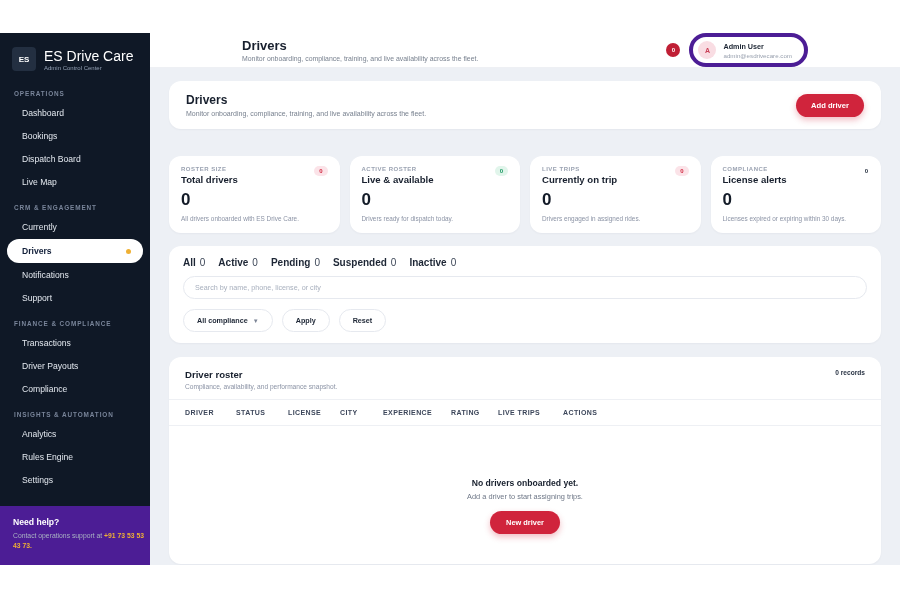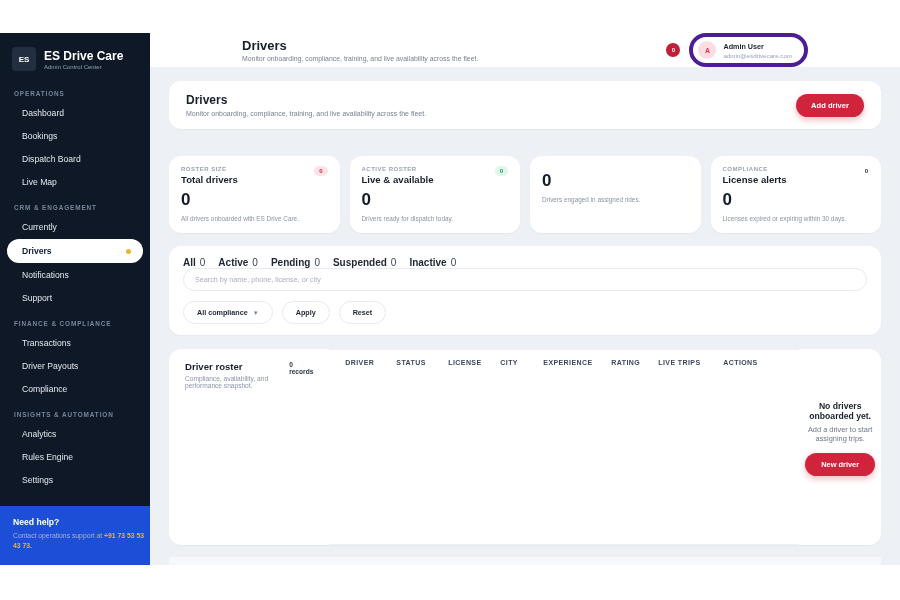--- a/index.html
+++ b/index.html
@@ -3,28 +3,28 @@
 <meta charset="utf-8">
 <style>
   * { margin:0; padding:0; box-sizing:border-box; }
   html,body { width:900px; height:600px; background:#ffffff; font-family:"Liberation Sans","DejaVu Sans",sans-serif; }
   .app { position:absolute; top:33px; left:0; width:900px; height:532px; display:flex; overflow:hidden; }
 
   
   .sidebar { width:150px; min-width:150px; background:#0f1826; color:#e8ecf2; display:flex; flex-direction:column; }
   .brand { display:flex; align-items:center; gap:8px; padding:14px 12px 8px 12px; }
   .brand-logo { width:24px; height:24px; border-radius:4px; background:#232f41; color:#fff; font-size:8px; font-weight:bold; display:flex; align-items:center; justify-content:center; }
-  .brand-name { font-size:12px; font-weight:bold; color:#ffffff; }
+  .brand-name { font-size:14px; font-weight:normal; color:#ffffff; }
   .brand-tag { font-size:6px; color:#93a0b4; margin-top:1px; }
   .nav { flex:1; padding:0 7px; }
   .nav-section-label { font-size:6.4px; font-weight:bold; letter-spacing:0.9px; color:#79859a; margin:11px 7px 5px 7px; }
   .nav-item { font-size:8.6px; color:#e3e8ef; padding:6px 15px; border-radius:13px; cursor:pointer; margin:1px 0; }
   .nav-item.active { background:#ffffff; color:#13203a; font-weight:bold; display:flex; align-items:center; justify-content:space-between; padding:7px 12px 7px 15px; }
   .dot { width:5px; height:5px; border-radius:50%; background:#efb034; }
-  .help { background:#1d4ed8; padding:11px 1px 13px 13px; }
+  .help { background:#4c1d95; padding:11px 1px 13px 13px; }
   .help-title { font-size:8.6px; font-weight:bold; color:#ffffff; }
   .help-text { font-size:6.8px; color:#a8b2c2; margin-top:4px; line-height:1.55; }
   .help-text b { color:#efb034; }
 
   
   .main { flex:1; display:flex; flex-direction:column; background:#edf0f5; }
   .topbar { height:43px; background:#ffffff; border-bottom:1px solid #eef0f4; display:flex; align-items:center; justify-content:space-between; padding:0 92px; }
   .topbar-title { font-size:13px; font-weight:bold; color:#18202e; }
   .topbar-sub { font-size:6.9px; color:#78818f; margin-top:2px; }
   .top-right { display:flex; align-items:center; gap:9px; }
@@ -54,27 +54,27 @@
   .badge.red { background:#fbe3e8; color:#d0243c; }
   .badge.green { background:#e1f5eb; color:#17965f; }
   .badge.plain { background:transparent; color:#222c3c; padding:2px 1px; }
   .stat-value { font-size:17px; font-weight:bold; color:#131b28; margin-top:5px; }
   .stat-caption { font-size:6.4px; color:#8b93a5; margin-top:5px; }
 
   .filters { margin-top:13px; padding:11px 14px 11px 14px; }
   .tabs { display:flex; gap:13px; font-size:10px; color:#1d2635; font-weight:bold; }
   .tab { display:flex; gap:4px; cursor:pointer; }
   .tab .count { font-weight:normal; color:#3c4657; }
-  .filter-search { width:100%; height:23px; border:1px solid #e6e9ef; border-radius:12px; padding:0 11px; font-size:7.2px; color:#3a4455; outline:none; background:#fff; }
+  .filter-search { margin-top:8px; width:100%; height:23px; border:1px solid #e6e9ef; border-radius:12px; padding:0 11px; font-size:7.2px; color:#3a4455; outline:none; background:#fff; }
   .filter-search::placeholder { color:#a7afbd; }
   .pill-row { display:flex; gap:9px; margin-top:10px; }
   .pill { border:1px solid #e6e9ef; background:#fff; border-radius:13px; padding:6px 13px; font-size:7.2px; font-weight:bold; color:#1d2635; cursor:pointer; display:flex; align-items:center; gap:5px; font-family:inherit; }
   .chev { font-size:6px; color:#7c8596; }
 
-  .roster { margin-top:14px; min-height:196px; display:flex; }
+  .roster { margin-top:14px; min-height:196px; display:flex; flex-direction:column; }
   .roster-head { display:flex; justify-content:space-between; align-items:flex-start; padding:12px 16px 9px 16px; }
   .roster-title { font-size:9.6px; font-weight:bold; color:#18202e; }
   .roster-sub { font-size:6.6px; color:#8b93a5; margin-top:3px; }
   .records { font-size:6.6px; font-weight:bold; color:#2a3445; }
   .cols { display:flex; padding:9px 16px; border-top:1px solid #eef0f4; border-bottom:1px solid #eef0f4; }
   .col { font-size:7px; font-weight:bold; letter-spacing:0.4px; color:#3c465a; }
   .col:nth-child(1){width:51px;} .col:nth-child(2){width:52px;} .col:nth-child(3){width:52px;}
   .col:nth-child(4){width:43px;} .col:nth-child(5){width:68px;} .col:nth-child(6){width:47px;}
   .col:nth-child(7){width:65px;} .col:nth-child(8){width:60px;}
   .empty { text-align:center; padding:52px 0 30px 0; }
@@ -180,20 +180,27 @@
             <div>
               <div class="stat-eyebrow">ACTIVE ROSTER</div>
               <div class="stat-title">Live &amp; available</div>
             </div>
             <span class="badge green">0</span>
           </div>
           <div class="stat-value">0</div>
           <div class="stat-caption">Drivers ready for dispatch today.</div>
         </div>
         <div class="stat">
+          <div class="stat-top">
+            <div>
+              <div class="stat-eyebrow">LIVE TRIPS</div>
+              <div class="stat-title">Currently on trip</div>
+            </div>
+            <span class="badge red">0</span>
+          </div>
           <div class="stat-value">0</div>
           <div class="stat-caption">Drivers engaged in assigned rides.</div>
         </div>
         <div class="stat">
           <div class="stat-top">
             <div>
               <div class="stat-eyebrow">COMPLIANCE</div>
               <div class="stat-title">License alerts</div>
             </div>
             <span class="badge plain">0</span>

